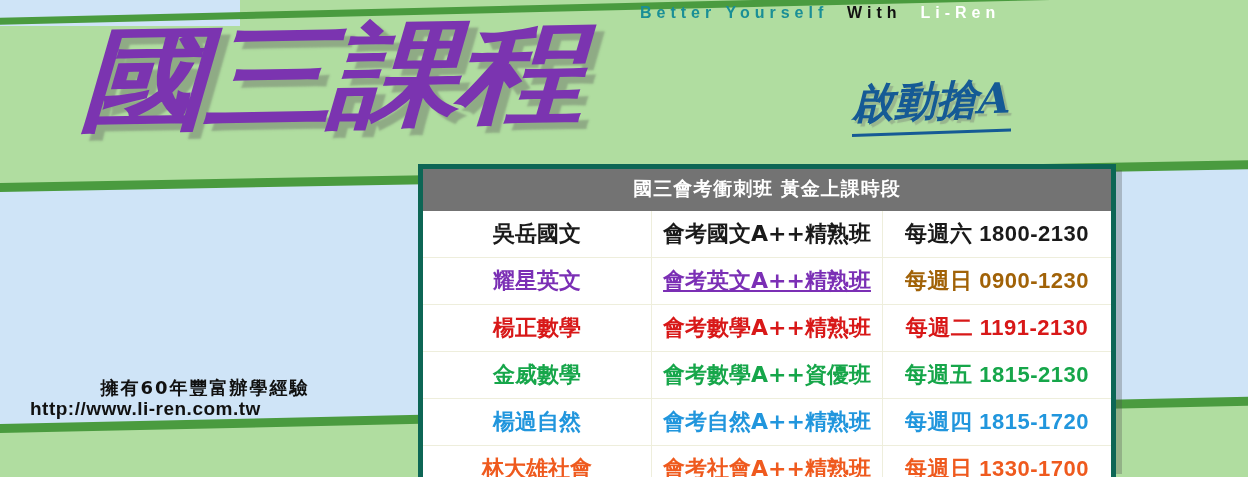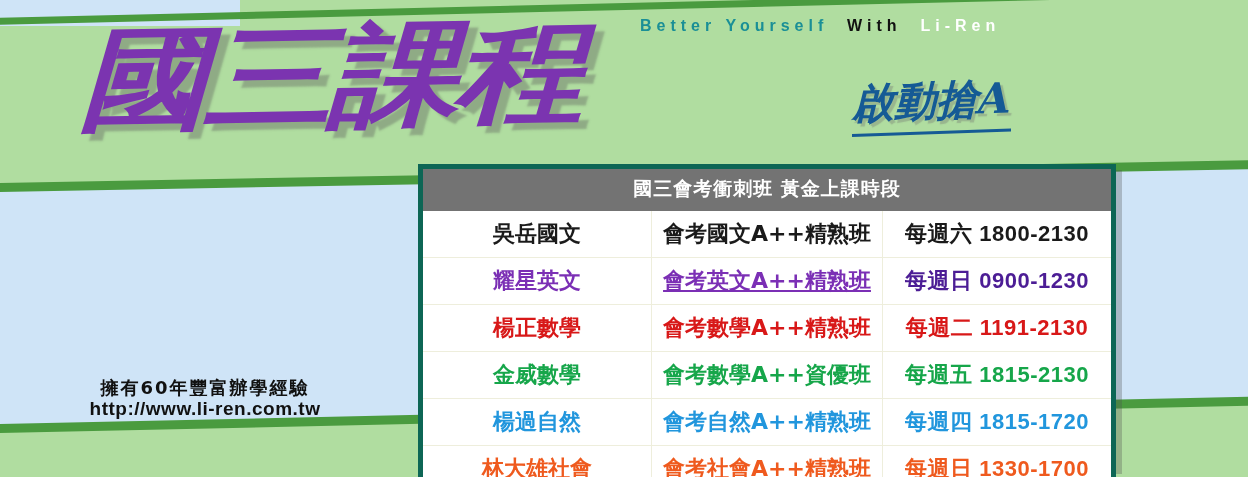--- a/index.html
+++ b/index.html
@@ -31,21 +31,21 @@
   .corner-blue{
     position:absolute;left:0;top:0;width:240px;height:26px;background:#cfe4f7;
   }
   .corner-blue-edge{
     position:absolute;left:-10px;top:18px;width:1270px;height:7px;background:#4a9b3f;
     transform:skewY(-1.35deg);transform-origin:0 0;
   }
 
   
   .tagline{
-    position:absolute;top:17px;left:640px;
+    position:absolute;top:4px;left:640px;
     font-size:16px;font-weight:bold;letter-spacing:5px;
     white-space:nowrap;z-index:7;
     font-family:"Liberation Sans",sans-serif;
   }
   .tagline .t1{color:#1a8f96;}
   .tagline .t2{color:#111111;}
   .tagline .t3{color:#ffffff;}
 
   
   .main-title{
@@ -94,21 +94,21 @@
     position:absolute;left:2px;top:145px;width:346px;text-align:center;
     font-size:13px;font-weight:bold;color:#111;letter-spacing:0px;
     white-space:nowrap;
   }
   .exp-line{
     position:absolute;left:30px;top:376px;width:350px;text-align:center;
     font-size:18px;font-weight:bold;color:#111;letter-spacing:2px;
     z-index:6;white-space:nowrap;
   }
   .url-line{
-    position:absolute;left:30px;top:398px;width:350px;text-align:center;
+    position:absolute;left:30px;top:398px;width:350px;text-align:left;
     font-family:"Liberation Sans",sans-serif;
     font-size:19px;font-weight:bold;color:#111;letter-spacing:0.5px;
     z-index:6;white-space:nowrap;
   }
 
   
   .table-shadow{
     position:absolute;left:424px;top:170px;width:698px;height:304px;
     background:rgba(80,80,80,0.30);z-index:4;
   }
@@ -165,21 +165,21 @@
     </thead>
     <tbody id="schedule-body">
         <tr>
           <td class="col-name" style="color: rgb(26, 26, 26); margin-top: 8px;">吳岳國文</td>
           <td class="col-class" style="color: rgb(26, 26, 26);">會考國文A++精熟班</td>
           <td class="col-time" style="color: rgb(26, 26, 26);">每週六 1800-2130</td>
         </tr>
         <tr>
           <td class="col-name" style="color: rgb(123, 47, 181);">耀星英文</td>
           <td class="col-class" style="color: rgb(123, 47, 181); text-decoration: underline;">會考英文A++精熟班</td>
-          <td class="col-time" style="color: #4c1d95;">每週日 0900-1230</td>
+          <td class="col-time" style="color: #a16207;">每週日 0900-1230</td>
         </tr>
         <tr>
           <td class="col-name" style="color: rgb(216, 24, 24);">楊正數學</td>
           <td class="col-class" style="color: rgb(216, 24, 24);">會考數學A++精熟班</td>
           <td class="col-time" style="color: rgb(216, 24, 24);">每週二 1191-2130</td>
         </tr>
         <tr>
           <td class="col-name" style="color: rgb(22, 166, 74);">金威數學</td>
           <td class="col-class" style="color: rgb(22, 166, 74);">會考數學A++資優班</td>
           <td class="col-time" style="color: rgb(22, 166, 74);">每週五 1815-2130</td>

